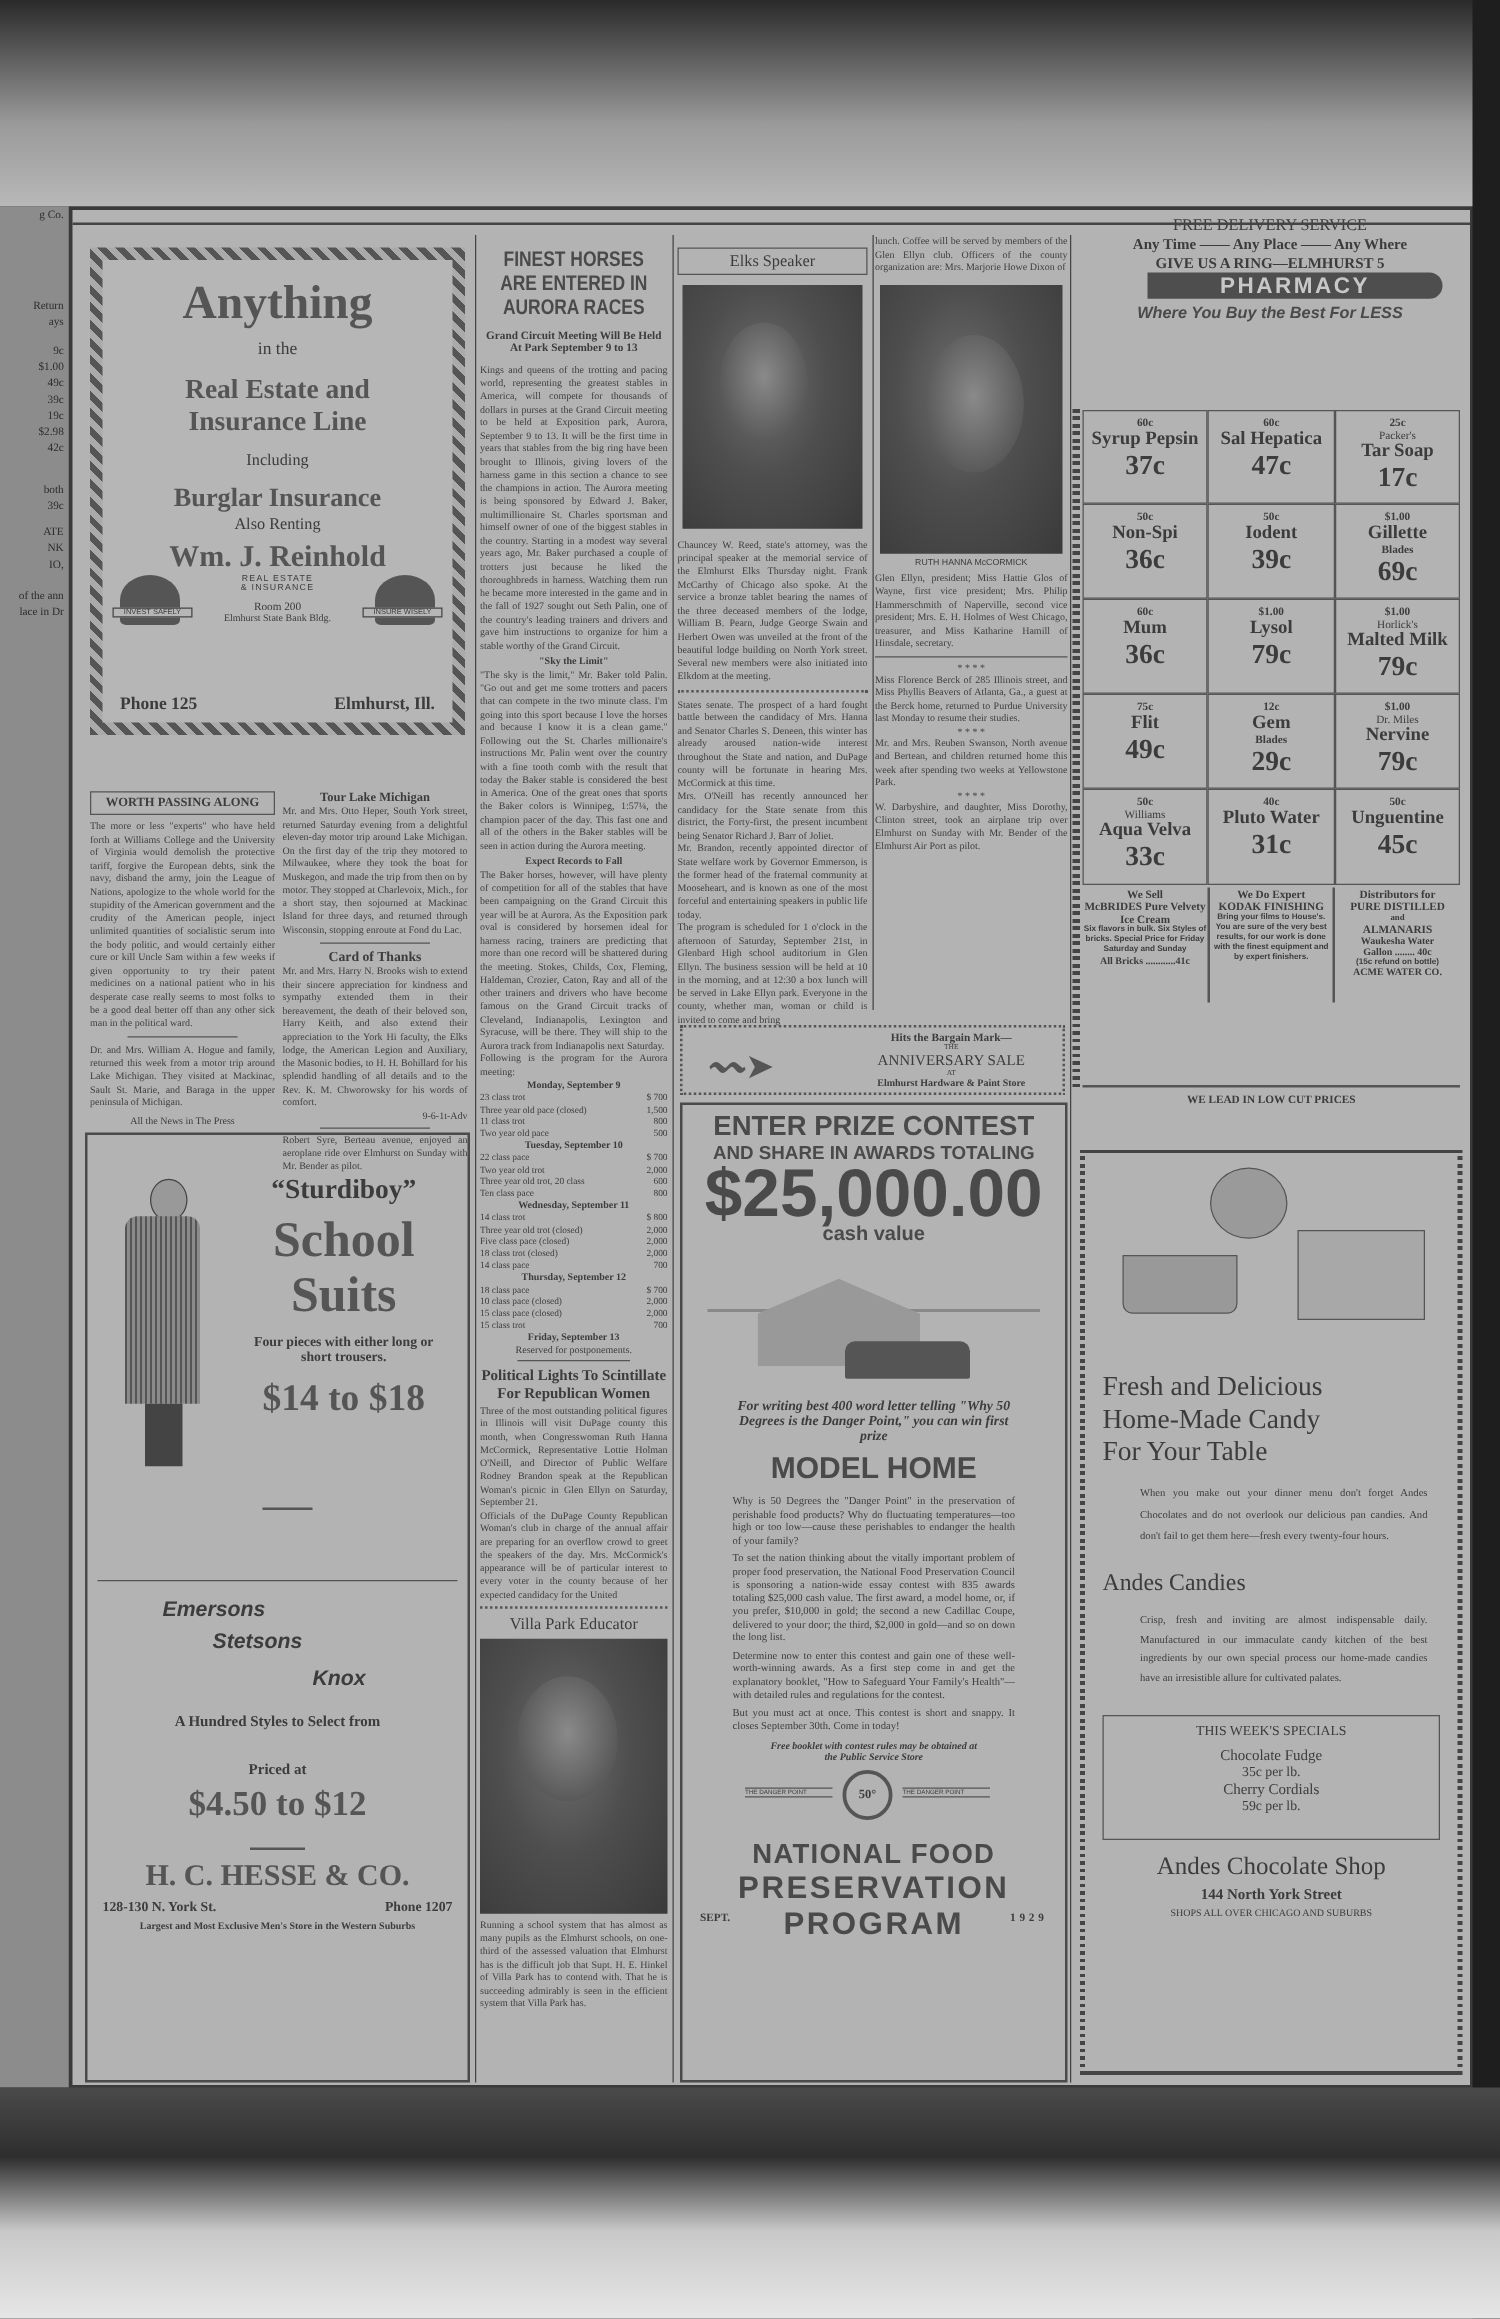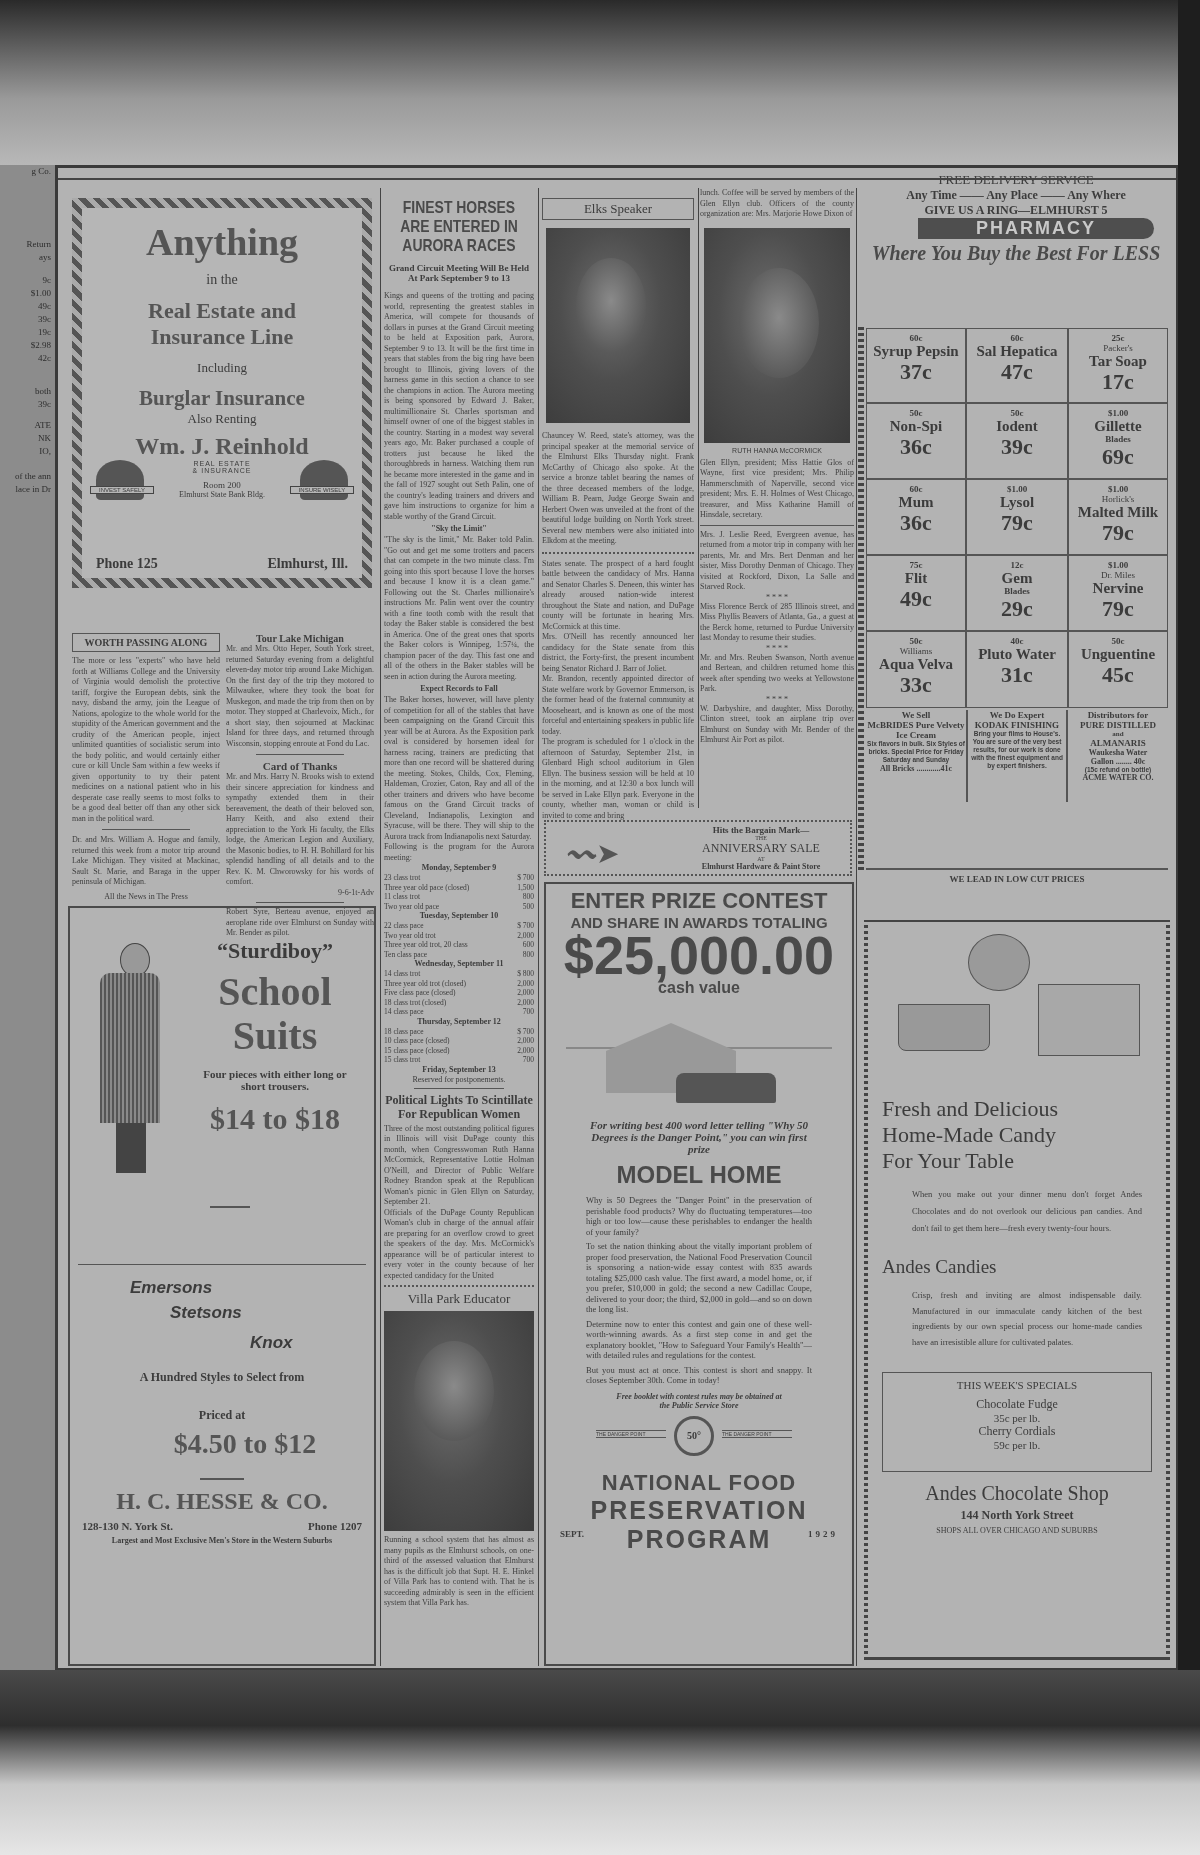--- a/index.html
+++ b/index.html
@@ -116,21 +116,21 @@
       <div style="font-size:11px;font-weight:bold;margin-top:10px;padding:0 10px;">Four pieces with either long or short trousers.</div>
       <div style="font-size:30px;font-weight:bold;color:#555;margin-top:10px;">$14 to $18</div>
     </div>
     <div style="position:absolute;left:140px;top:298px;width:40px;border-top:2px solid #555;"></div>
     <div style="position:absolute;left:8px;top:356px;width:288px;border-top:1px solid #555;"></div>
     <div style="position:absolute;left:60px;top:370px;font-size:17px;font-weight:bold;font-style:italic;font-family:'Liberation Sans',sans-serif;">Emersons</div>
     <div style="position:absolute;left:100px;top:395px;font-size:17px;font-weight:bold;font-style:italic;font-family:'Liberation Sans',sans-serif;">Stetsons</div>
     <div style="position:absolute;left:180px;top:425px;font-size:17px;font-weight:bold;font-style:italic;font-family:'Liberation Sans',sans-serif;">Knox</div>
     <div class="center" style="position:absolute;left:0;width:304px;top:462px;font-size:12px;font-weight:bold;">A Hundred Styles to Select from</div>
     <div class="center" style="position:absolute;left:0;width:304px;top:500px;font-size:12px;font-weight:bold;">Priced at</div>
-    <div class="center" style="position:absolute;left:0;width:304px;top:520px;font-size:28px;font-weight:bold;color:#555;padding-left:23px;">$4.50 to $12</div>
+    <div class="center" style="position:absolute;left:0;width:304px;top:520px;font-size:28px;font-weight:bold;color:#555;">$4.50 to $12</div>
     <div style="position:absolute;left:130px;top:570px;width:44px;border-top:2px solid #555;"></div>
     <div class="center" style="position:absolute;left:0;width:304px;top:580px;font-size:24px;font-weight:bold;color:#555;">H. C. HESSE &amp; CO.</div>
     <div style="position:absolute;left:12px;top:612px;font-size:11px;font-weight:bold;">128-130 N. York St.</div>
     <div style="position:absolute;right:12px;top:612px;font-size:11px;font-weight:bold;">Phone 1207</div>
     <div class="center" style="position:absolute;left:30px;width:244px;top:628px;font-size:8px;font-weight:bold;">Largest and Most Exclusive Men's Store in the Western Suburbs</div>
   </div>
 
   <div class="col" style="left:326px;top:30px;width:150px;">
     <div class="center" style="font-size:17px;font-weight:bold;line-height:19px;color:#4a4a4a;font-family:'Liberation Sans',sans-serif;transform:scaleX(.82);transform-origin:center;">
       <div>FINEST HORSES</div>
@@ -246,21 +246,20 @@
   </div>
 
   <div class="col" style="left:642px;top:20px;width:154px;">
     <div class="small">lunch. Coffee will be served by members of the Glen Ellyn club. Officers of the county organization are: Mrs. Marjorie Howe Dixon of</div>
     <div class="photo" style="height:215px;margin:8px 4px 4px;">
       <div class="face" style="left:35px;top:40px;width:80px;height:110px;"></div>
     </div>
     <div class="center" style="font-size:7px;font-family:'Liberation Sans',sans-serif;">RUTH HANNA McCORMICK</div>
     <div class="small" style="margin-top:4px;">Glen Ellyn, president; Miss Hattie Glos of Wayne, first vice president; Mrs. Philip Hammerschmith of Naperville, second vice president; Mrs. E. H. Holmes of West Chicago, treasurer, and Miss Katharine Hamill of Hinsdale, secretary.</div>
     <div style="border-top:1px solid #555;margin:4px 0;"></div>
-    <div class="small">Mrs. J. Leslie Reed, Evergreen avenue, has returned from a motor trip in company with her parents, Mr. and Mrs. Bert Denman and her sister, Miss Dorothy Denman of Chicago. They visited at Rockford, Dixon, La Salle and Starved Rock.</div>
     <div class="center" style="font-size:8px;">* * * *</div>
     <div class="small">Miss Florence Berck of 285 Illinois street, and Miss Phyllis Beavers of Atlanta, Ga., a guest at the Berck home, returned to Purdue University last Monday to resume their studies.</div>
     <div class="center" style="font-size:8px;">* * * *</div>
     <div class="small">Mr. and Mrs. Reuben Swanson, North avenue and Bertean, and children returned home this week after spending two weeks at Yellowstone Park.</div>
     <div class="center" style="font-size:8px;">* * * *</div>
     <div class="small">W. Darbyshire, and daughter, Miss Dorothy, Clinton street, took an airplane trip over Elmhurst on Sunday with Mr. Bender of the Elmhurst Air Port as pilot.</div>
   </div>
 
   <div class="box" style="left:486px;top:652px;width:308px;height:56px;border:2px dotted #555;">
     <div style="position:absolute;left:22px;top:22px;font-size:28px;color:#555;line-height:20px;">〰➤</div>
@@ -303,21 +302,21 @@
       <div class="center" style="font-size:25px;font-weight:bold;font-family:'Liberation Sans',sans-serif;color:#4a4a4a;letter-spacing:2px;">PROGRAM</div>
       <span style="position:absolute;right:14px;top:4px;font-size:9px;font-weight:bold;letter-spacing:3px;">1929</span>
     </div>
   </div>
 
   <div class="box" style="left:800px;top:0;width:316px;height:720px;border:none;">
     <div class="center" style="font-size:13px;margin-top:4px;">FREE DELIVERY SERVICE</div>
     <div class="center" style="font-size:12px;font-weight:bold;">Any Time —— Any Place —— Any Where</div>
     <div class="center" style="font-size:12px;font-weight:bold;">GIVE US A RING—ELMHURST 5</div>
     <div class="center" style="font-size:18px;font-weight:bold;letter-spacing:2px;color:#c8c8c8;background:#4e4e4e;margin:0 20px 0 60px;border-radius:0 12px 12px 0;font-family:'Liberation Sans',sans-serif;">PHARMACY</div>
-    <div class="center" style="font-size:20px;font-weight:bold;font-style:italic;font-family:Liberation Serif, serif;color:#4a4a4a;margin-top:3px;">Where You Buy the Best For LESS</div>
+    <div class="center" style="font-size:13px;font-weight:bold;font-style:italic;font-family:Liberation Sans, sans-serif;color:#4a4a4a;margin-top:3px;">Where You Buy the Best For LESS</div>
     <div class="checker" style="position:absolute;left:0;top:158px;width:310px;height:544px;">
       <div style="position:absolute;left:6px;top:0;right:0;bottom:0;background:#b3b3b3;"></div>
     </div>
   </div>
 
   <div style="position:absolute;left:808px;top:160px;width:302px;height:380px;">
     <div class="price-cell" style="left:0;top:0;width:100px;height:75px;">
         <div class="orig">60c</div>
         <div class="pre"></div>
         <div class="name">Syrup Pepsin</div>

